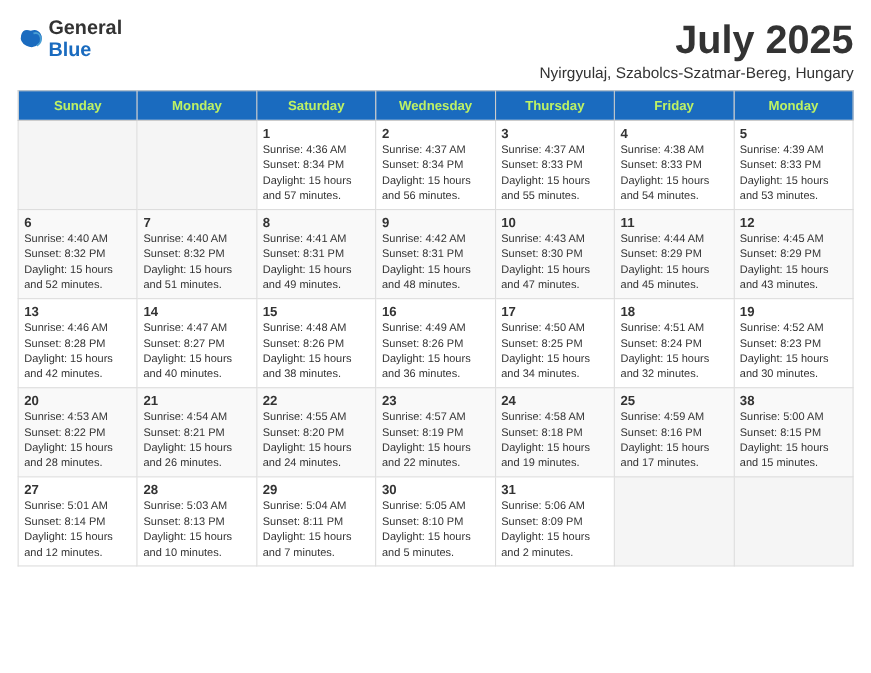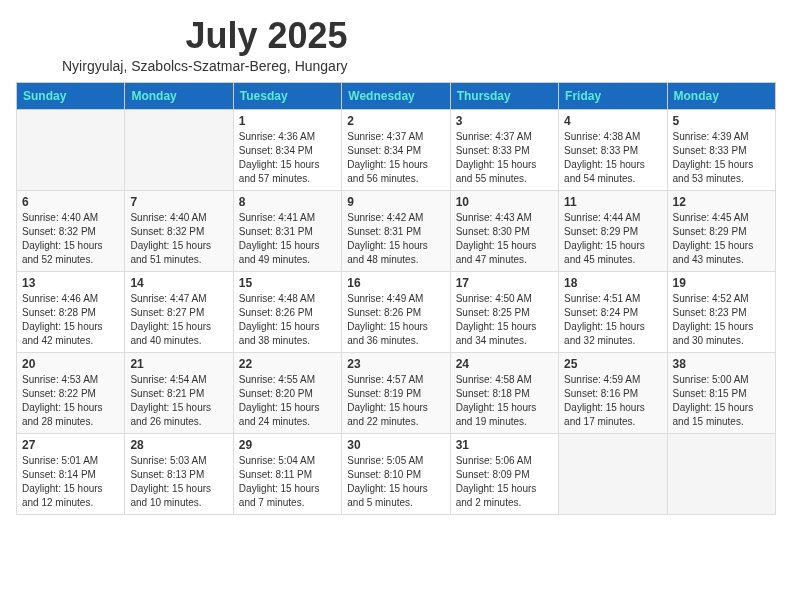--- a/index.html
+++ b/index.html
@@ -48,22 +48,22 @@
       margin-top: 2px;
       text-align: right;
     }
     .calendar {
       width: 100%;
       border-collapse: collapse;
       font-size: 11px;
     }
     .calendar th {
       background: #1a6bbf;
-      color: #5eead4;
-      text-align: left;
+      color: #bef264;
+      text-align: center;
       padding: 6px 6px;
       font-size: 12px;
       font-weight: bold;
       border: 1px solid #ccc;
       margin-left: 40px;
     }
     .calendar td {
       border: 1px solid #ddd;
       vertical-align: top;
       padding: 4px 5px;
@@ -87,32 +87,42 @@
       line-height: 1.4;
     }
     .empty-cell {
       background: #f5f5f5 !important;
     }
   </style>
 </head>
 <body>
 
 <div class="header">
+  <div class="logo">
+    <svg class="logo-icon" viewBox="0 0 30 30" xmlns="http://www.w3.org/2000/svg">
+      <path d="M15 5 Q22 2 26 8 Q30 14 24 20 Q18 26 10 22 Q2 18 4 10 Q6 2 15 5Z" fill="#1a6bbf"></path>
+      <path d="M18 8 Q24 6 26 12 Q28 18 22 22" fill="none" stroke="#4a9fd4" stroke-width="2"></path>
+    </svg>
+    <div class="logo-text">
+      <span class="logo-general">General</span><br>
+      <span class="logo-blue">Blue</span>
+    </div>
+  </div>
   <div class="title-block">
     <div class="month-title">July 2025</div>
     <div class="location-title">Nyirgyulaj, Szabolcs-Szatmar-Bereg, Hungary</div>
   </div>
 </div>
 
 <table class="calendar">
   <thead>
     <tr>
     <th>Sunday</th>
         <th>Monday</th>
-        <th>Tuesday</th>
+        <th>Saturday</th>
         <th>Wednesday</th>
         <th>Thursday</th>
         <th>Friday</th>
         <th>Monday</th>
       </tr>
   </thead>
   <tbody id="calendar-body">
   <tr>
         <td class="empty-cell"></td>
         <td class="empty-cell"></td>

